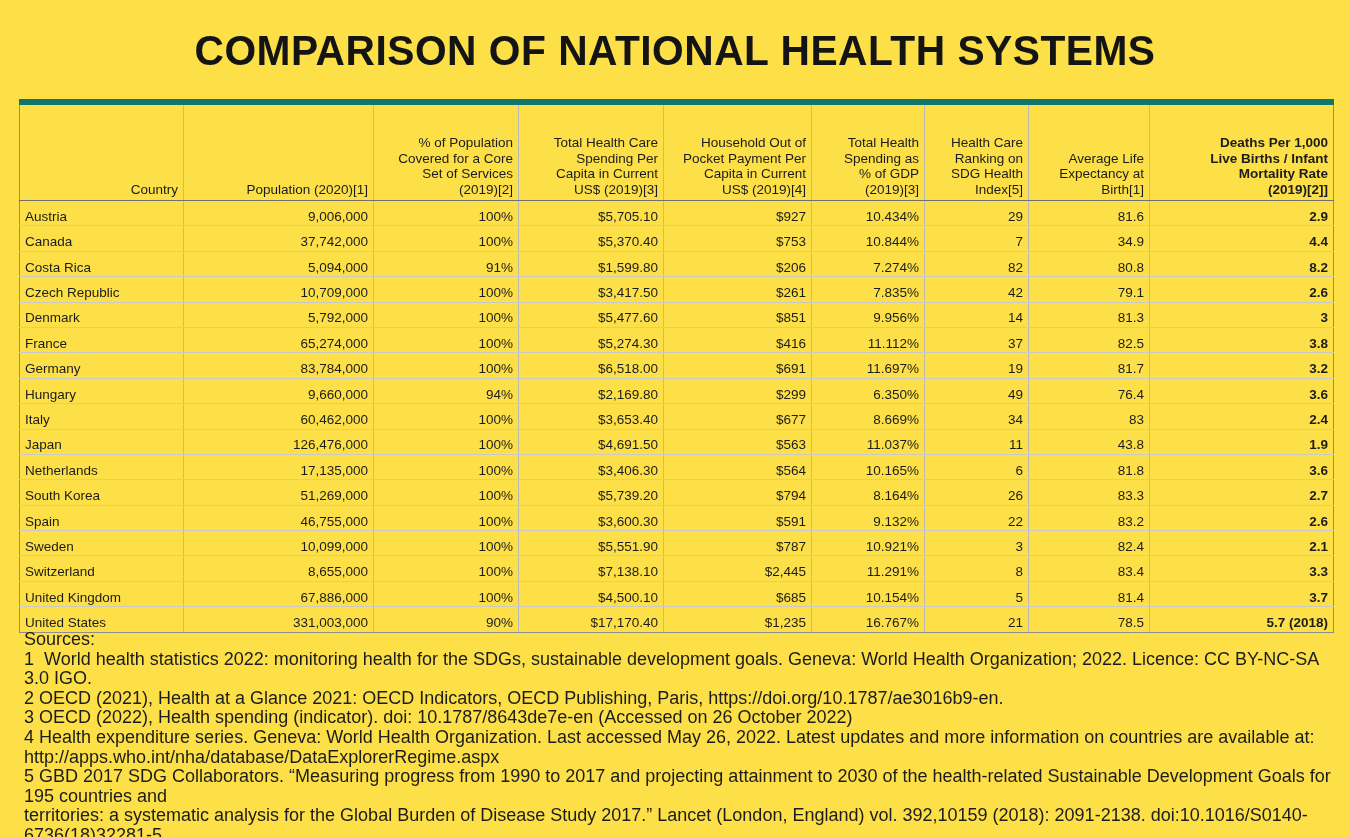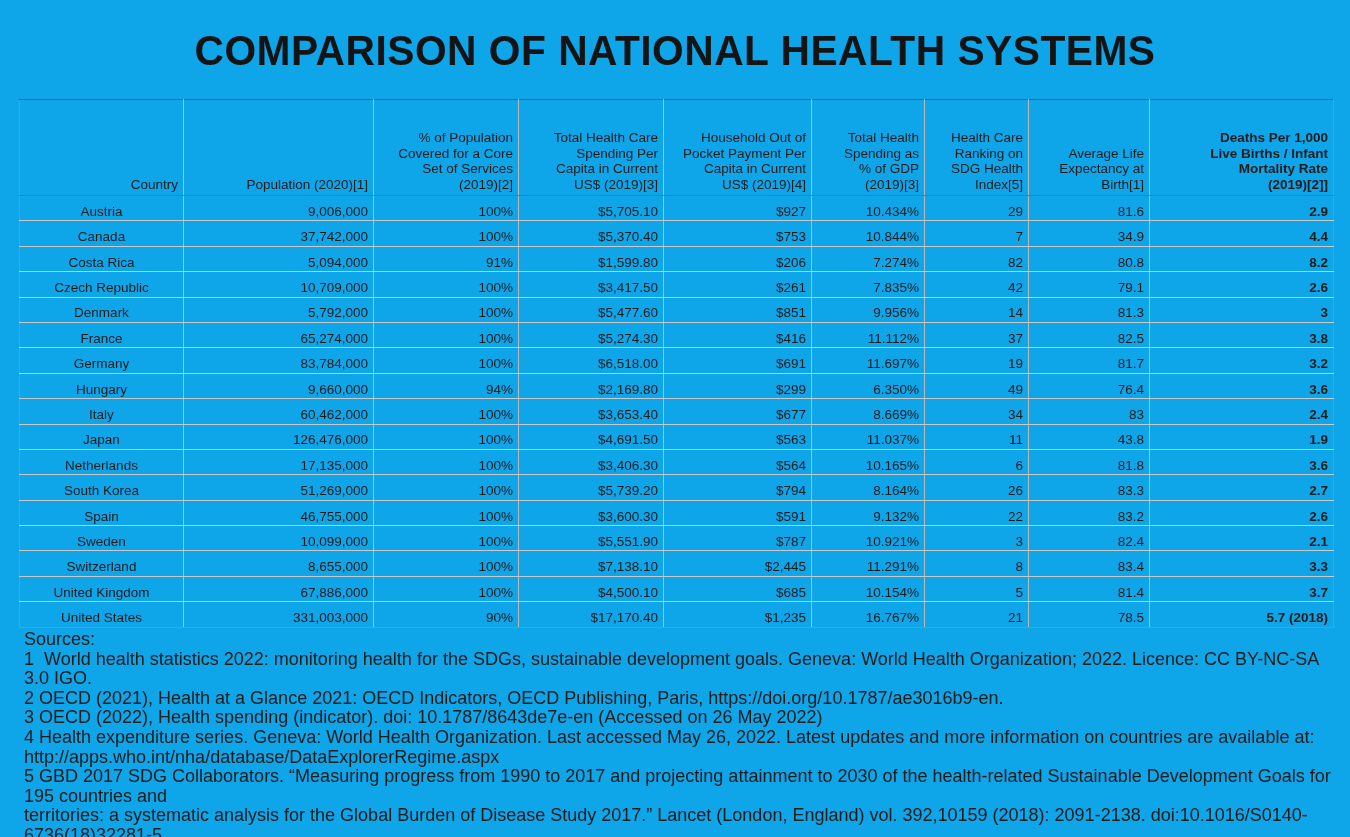--- a/index.html
+++ b/index.html
@@ -13,21 +13,21 @@
     height: 837px;
     font-family: "Liberation Sans", sans-serif;
     color: #1a1a1a;
     overflow: hidden;
     position: relative;
   }
   #page {
     width: 1350px;
     height: 837px;
     position: relative;
-    background: #0ea5e9;
+    background: #fde047;
   }
 
   
   .title {
     position: absolute;
     top: 27px;
     left: 0;
     width: 1350px;
     text-align: center;
     font-family: "Liberation Sans", sans-serif;
@@ -58,38 +58,38 @@
     vertical-align: bottom;
     line-height: 15.5px;
     font-weight: normal;
     border-left: 1px solid #b9b9b9;
     border-right: 1px solid #b9b9b9;
   }
   table.data thead th {
     height: 92px;
     text-align: right;
     padding-bottom: 3px;
-    border-top: 1px solid #0f766e;
+    border-top: 6px solid #0f766e;
     border-bottom: 1px solid #6f6f6f;
     white-space: pre-line;
   }
   table.data thead th.col-country {
     text-align: right;
   }
   table.data tbody td {
     height: 23.4px;
     text-align: right;
     border-bottom: 1px solid #c9c9c9;
     padding-bottom: 1px;
   }
   table.data tbody tr:last-child td {
     border-bottom: 1px solid #8d8d8d;
   }
   table.data tbody td.col-country {
-    text-align: center;
+    text-align: left;
   }
   table.data th:first-child, table.data td:first-child {
     border-left: 1px solid #8d8d8d;
   }
   table.data th:last-child, table.data td:last-child {
     border-right: 1px solid #8d8d8d;
     font-weight: bold;
   }
 
   
@@ -363,21 +363,21 @@
           </tr>
         </tbody>
     </table>
   </div>
 
   <div class="sources">
     <div class="src-line src-head">Sources:</div>
     <div id="src-lines">
         <div class="src-line">1  World health statistics 2022: monitoring health for the SDGs, sustainable development goals. Geneva: World Health Organization; 2022. Licence: CC BY-NC-SA 3.0 IGO.</div>
         <div class="src-line">2 OECD (2021), Health at a Glance 2021: OECD Indicators, OECD Publishing, Paris, https://doi.org/10.1787/ae3016b9-en.</div>
-        <div class="src-line">3 OECD (2022), Health spending (indicator). doi: 10.1787/8643de7e-en (Accessed on 26 May 2022)</div>
+        <div class="src-line">3 OECD (2022), Health spending (indicator). doi: 10.1787/8643de7e-en (Accessed on 26 October 2022)</div>
         <div class="src-line">4 Health expenditure series. Geneva: World Health Organization. Last accessed May 26, 2022. Latest updates and more information on countries are available at:</div>
         <div class="src-line">http://apps.who.int/nha/database/DataExplorerRegime.aspx</div>
         <div class="src-line">5 GBD 2017 SDG Collaborators. “Measuring progress from 1990 to 2017 and projecting attainment to 2030 of the health-related Sustainable Development Goals for 195 countries and</div>
         <div class="src-line">territories: a systematic analysis for the Global Burden of Disease Study 2017.” Lancet (London, England) vol. 392,10159 (2018): 2091-2138. doi:10.1016/S0140-6736(18)32281-5.</div>
       </div>
   </div>
 
 </div>
 
 </body></html>

